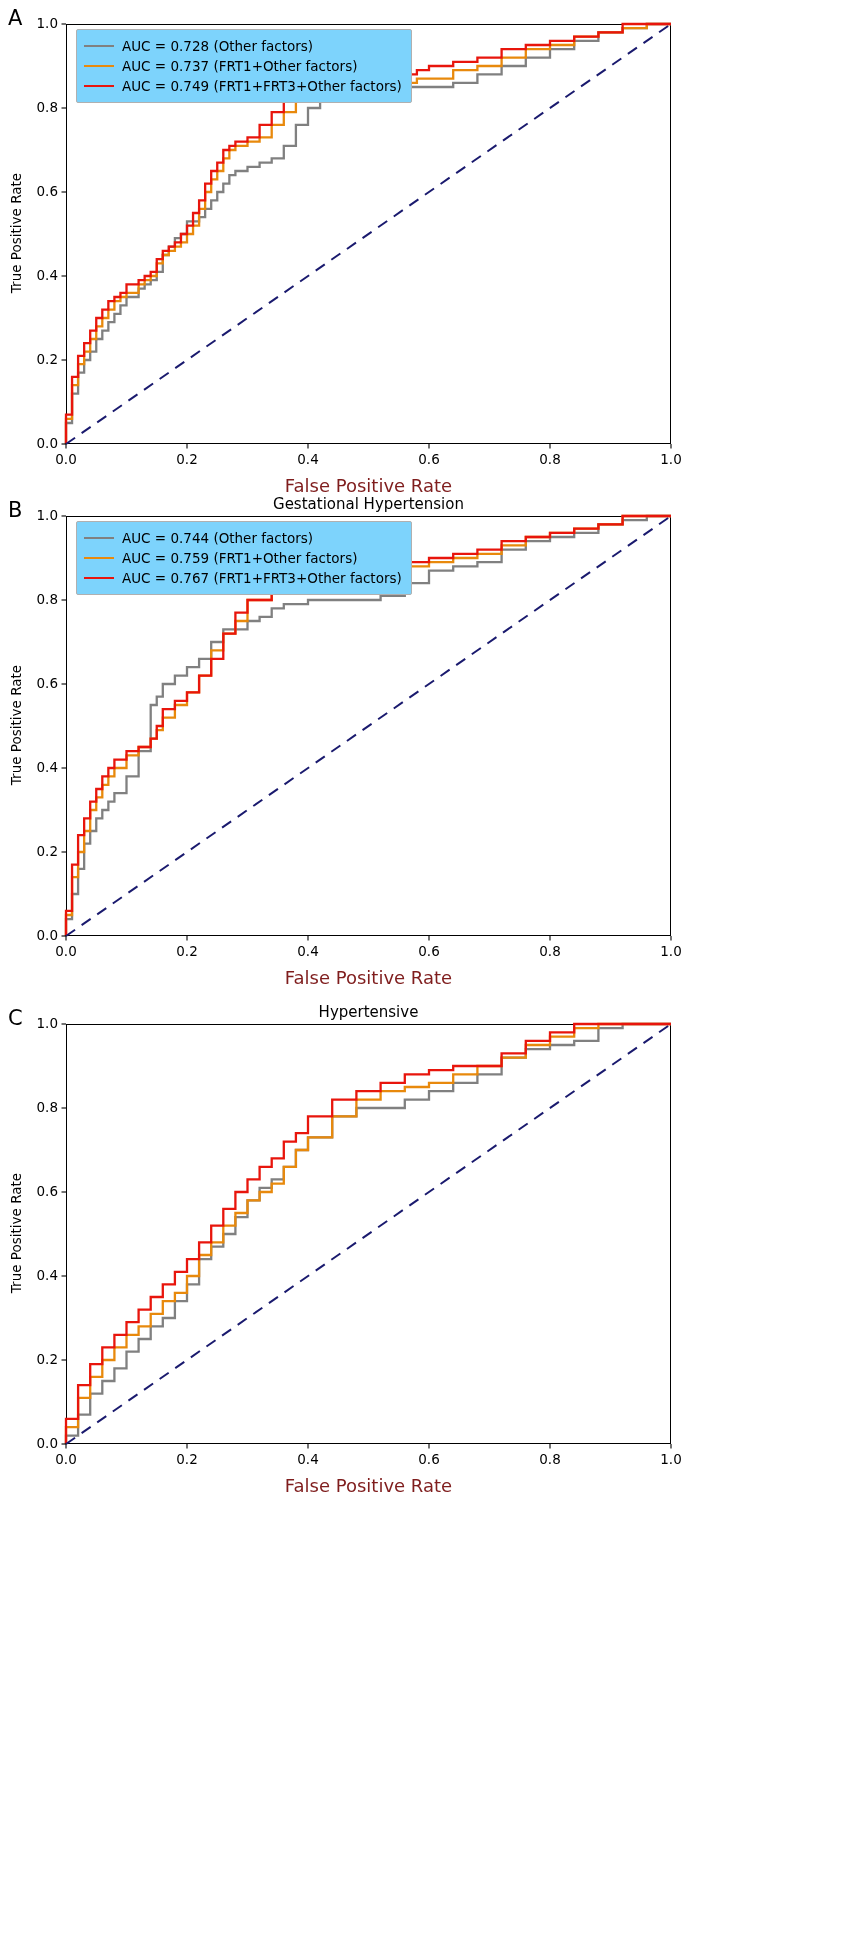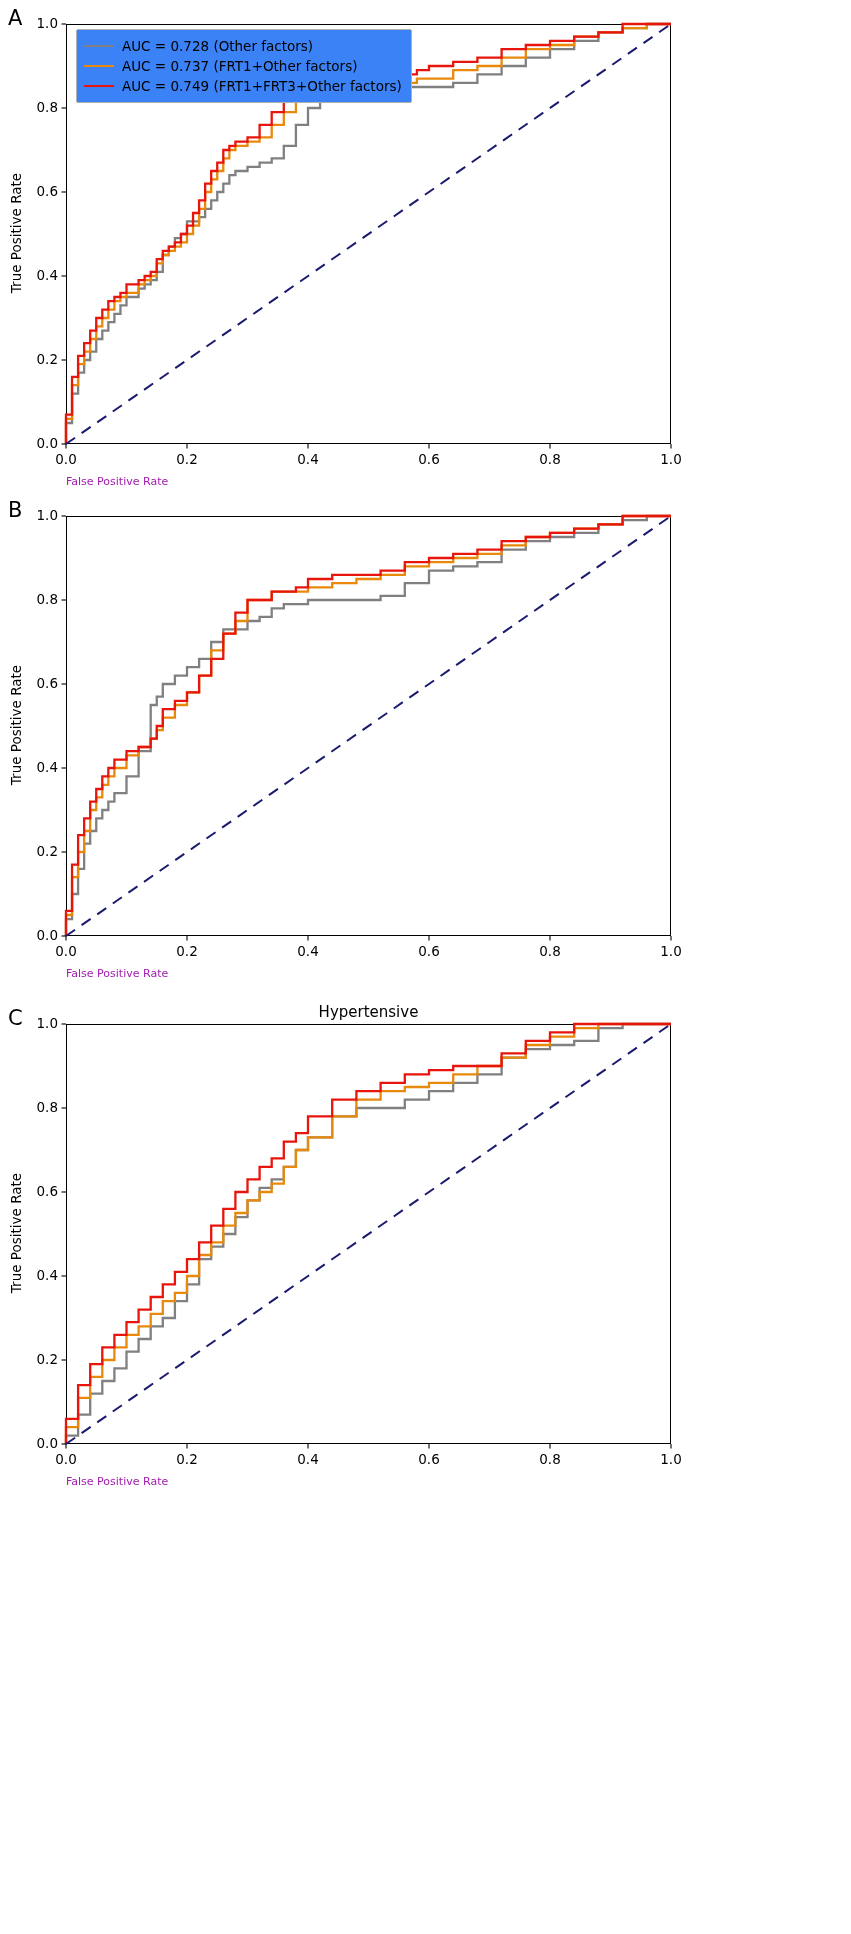--- a/index.html
+++ b/index.html
@@ -40,23 +40,23 @@
     box-sizing: border-box;
     background: #fff;
   }
   svg.roc {
     position: absolute;
     left: 0;
     top: 0;
   }
   .axis-label {
     position: absolute;
-    font-size: 11px;
-    color: #a21caf;
-    text-align: left;
+    font-size: 18px;
+    color: #7f1d1d;
+    text-align: center;
   }
   .ylabel {
     position: absolute;
     font-size: 13.5px;
     color: #000;
     transform-origin: 50% 50%;
     transform: rotate(-90deg);
     white-space: nowrap;
     text-align: center;
   }
@@ -69,21 +69,21 @@
   }
   .tick-y {
     position: absolute;
     font-size: 13.5px;
     color: #000;
     text-align: right;
     width: 40px;
   }
   .legend {
     position: absolute;
-    background: #3b82f6;
+    background: #7dd3fc;
     border: 1px solid #b0b0b0;
     border-radius: 2px;
     padding: 6px 9px 6px 7px;
     box-sizing: border-box;
   }
   .legend-row {
     display: flex;
     align-items: center;
     height: 20px;
   }
@@ -150,20 +150,21 @@
           <span class="legend-label">AUC = 0.737 (FRT1+Other factors)</span>
         </div>
         <div class="legend-row">
           <span class="legend-swatch" style="border-top-color: rgb(232, 21, 12);"></span>
           <span class="legend-label">AUC = 0.749 (FRT1+FRT3+Other factors)</span>
         </div>
       </div>
     </div>
     <div class="panel" style="position: absolute; left: 0px; top: 492px;">
       <div class="panel-letter" style="top: 6px;">B</div>
+      <div class="panel-title" style="top: 3px; left: 0px; width: 737px;">Gestational Hypertension</div>
       <div class="plot-frame" style="left: 66px; top: 24px; width: 605px; height: 420px;"></div>
       <svg class="roc" width="851" height="500">
         <path d="M 66.00 444.00 L 66.00 444.00 L 66.00 427.20 L 72.05 427.20 L 72.05 402.00 L 78.10 402.00 L 78.10 376.80 L 84.15 376.80 L 84.15 351.60 L 90.20 351.60 L 90.20 339.00 L 96.25 339.00 L 96.25 326.40 L 102.30 326.40 L 102.30 318.00 L 108.35 318.00 L 108.35 309.60 L 114.40 309.60 L 114.40 301.20 L 126.50 301.20 L 126.50 284.40 L 138.60 284.40 L 138.60 259.20 L 150.70 259.20 L 150.70 213.00 L 156.75 213.00 L 156.75 204.60 L 162.80 204.60 L 162.80 192.00 L 174.90 192.00 L 174.90 183.60 L 187.00 183.60 L 187.00 175.20 L 199.10 175.20 L 199.10 166.80 L 211.20 166.80 L 211.20 150.00 L 223.30 150.00 L 223.30 137.40 L 235.40 137.40 L 235.40 137.40 L 247.50 137.40 L 247.50 129.00 L 259.60 129.00 L 259.60 124.80 L 271.70 124.80 L 271.70 116.40 L 283.80 116.40 L 283.80 112.20 L 295.90 112.20 L 295.90 112.20 L 308.00 112.20 L 308.00 108.00 L 332.20 108.00 L 332.20 108.00 L 356.40 108.00 L 356.40 108.00 L 380.60 108.00 L 380.60 103.80 L 404.80 103.80 L 404.80 91.20 L 429.00 91.20 L 429.00 78.60 L 453.20 78.60 L 453.20 74.40 L 477.40 74.40 L 477.40 70.20 L 501.60 70.20 L 501.60 57.60 L 525.80 57.60 L 525.80 49.20 L 550.00 49.20 L 550.00 45.00 L 574.20 45.00 L 574.20 40.80 L 598.40 40.80 L 598.40 32.40 L 622.60 32.40 L 622.60 28.20 L 646.80 28.20 L 646.80 24.00 L 671.00 24.00 L 671.00 24.00" stroke-width="2.3" fill="none" stroke="#808080" stroke-linejoin="miter"></path>
         <path d="M 66.00 444.00 L 66.00 444.00 L 66.00 423.00 L 72.05 423.00 L 72.05 385.20 L 78.10 385.20 L 78.10 360.00 L 84.15 360.00 L 84.15 339.00 L 90.20 339.00 L 90.20 318.00 L 96.25 318.00 L 96.25 305.40 L 102.30 305.40 L 102.30 292.80 L 108.35 292.80 L 108.35 284.40 L 114.40 284.40 L 114.40 276.00 L 126.50 276.00 L 126.50 263.40 L 138.60 263.40 L 138.60 255.00 L 150.70 255.00 L 150.70 246.60 L 156.75 246.60 L 156.75 238.20 L 162.80 238.20 L 162.80 225.60 L 174.90 225.60 L 174.90 213.00 L 187.00 213.00 L 187.00 200.40 L 199.10 200.40 L 199.10 183.60 L 211.20 183.60 L 211.20 158.40 L 223.30 158.40 L 223.30 141.60 L 235.40 141.60 L 235.40 129.00 L 247.50 129.00 L 247.50 108.00 L 259.60 108.00 L 259.60 108.00 L 271.70 108.00 L 271.70 99.60 L 283.80 99.60 L 283.80 99.60 L 295.90 99.60 L 295.90 99.60 L 308.00 99.60 L 308.00 95.40 L 332.20 95.40 L 332.20 91.20 L 356.40 91.20 L 356.40 87.00 L 380.60 87.00 L 380.60 82.80 L 404.80 82.80 L 404.80 74.40 L 429.00 74.40 L 429.00 70.20 L 453.20 70.20 L 453.20 66.00 L 477.40 66.00 L 477.40 61.80 L 501.60 61.80 L 501.60 53.40 L 525.80 53.40 L 525.80 45.00 L 550.00 45.00 L 550.00 40.80 L 574.20 40.80 L 574.20 36.60 L 598.40 36.60 L 598.40 32.40 L 622.60 32.40 L 622.60 24.00 L 646.80 24.00 L 646.80 24.00 L 671.00 24.00 L 671.00 24.00" stroke-width="2.3" fill="none" stroke="#E8890C" stroke-linejoin="miter"></path>
         <path d="M 66.00 444.00 L 66.00 444.00 L 66.00 418.80 L 72.05 418.80 L 72.05 372.60 L 78.10 372.60 L 78.10 343.20 L 84.15 343.20 L 84.15 326.40 L 90.20 326.40 L 90.20 309.60 L 96.25 309.60 L 96.25 297.00 L 102.30 297.00 L 102.30 284.40 L 108.35 284.40 L 108.35 276.00 L 114.40 276.00 L 114.40 267.60 L 126.50 267.60 L 126.50 259.20 L 138.60 259.20 L 138.60 255.00 L 150.70 255.00 L 150.70 246.60 L 156.75 246.60 L 156.75 234.00 L 162.80 234.00 L 162.80 217.20 L 174.90 217.20 L 174.90 208.80 L 187.00 208.80 L 187.00 200.40 L 199.10 200.40 L 199.10 183.60 L 211.20 183.60 L 211.20 166.80 L 223.30 166.80 L 223.30 141.60 L 235.40 141.60 L 235.40 120.60 L 247.50 120.60 L 247.50 108.00 L 259.60 108.00 L 259.60 108.00 L 271.70 108.00 L 271.70 99.60 L 283.80 99.60 L 283.80 99.60 L 295.90 99.60 L 295.90 95.40 L 308.00 95.40 L 308.00 87.00 L 332.20 87.00 L 332.20 82.80 L 356.40 82.80 L 356.40 82.80 L 380.60 82.80 L 380.60 78.60 L 404.80 78.60 L 404.80 70.20 L 429.00 70.20 L 429.00 66.00 L 453.20 66.00 L 453.20 61.80 L 477.40 61.80 L 477.40 57.60 L 501.60 57.60 L 501.60 49.20 L 525.80 49.20 L 525.80 45.00 L 550.00 45.00 L 550.00 40.80 L 574.20 40.80 L 574.20 36.60 L 598.40 36.60 L 598.40 32.40 L 622.60 32.40 L 622.60 24.00 L 646.80 24.00 L 646.80 24.00 L 671.00 24.00 L 671.00 24.00" stroke-width="2.3" fill="none" stroke="#E8150C" stroke-linejoin="miter"></path>
         <path d="M 66 444 L 671 24" stroke-dasharray="11,8" stroke-width="2.0" fill="none" stroke="#1a1a6e" stroke-linejoin="miter"></path>
         <line x1="66" x2="66" y1="444" y2="448.5" stroke="#000" stroke-width="1.1"></line>
         <line y1="444" y2="444" x1="66" x2="61.5" stroke="#000" stroke-width="1.1"></line>
         <line x1="187" x2="187" y1="444" y2="448.5" stroke="#000" stroke-width="1.1"></line>
         <line y1="360" y2="360" x1="66" x2="61.5" stroke="#000" stroke-width="1.1"></line>
@@ -183,20 +184,34 @@
       <div class="tick-x" style="left: 530px; top: 451px;">0.8</div>
       <div class="tick-x" style="left: 651px; top: 451px;">1.0</div>
       <div class="tick-y" style="left: 18px; top: 435px;">0.0</div>
       <div class="tick-y" style="left: 18px; top: 351px;">0.2</div>
       <div class="tick-y" style="left: 18px; top: 267px;">0.4</div>
       <div class="tick-y" style="left: 18px; top: 183px;">0.6</div>
       <div class="tick-y" style="left: 18px; top: 99px;">0.8</div>
       <div class="tick-y" style="left: 18px; top: 15px;">1.0</div>
       <div class="axis-label" style="left: 66px; width: 605px; top: 475px;">False Positive Rate</div>
       <div class="ylabel" style="width: 420px; left: -194px; top: 225px;">True Positive Rate</div>
+      <div class="legend" style="left: 76px; top: 29px;">
+        <div class="legend-row">
+          <span class="legend-swatch" style="border-top-color: rgb(128, 128, 128);"></span>
+          <span class="legend-label">AUC = 0.744 (Other factors)</span>
+        </div>
+        <div class="legend-row">
+          <span class="legend-swatch" style="border-top-color: rgb(232, 137, 12);"></span>
+          <span class="legend-label">AUC = 0.759 (FRT1+Other factors)</span>
+        </div>
+        <div class="legend-row">
+          <span class="legend-swatch" style="border-top-color: rgb(232, 21, 12);"></span>
+          <span class="legend-label">AUC = 0.767 (FRT1+FRT3+Other factors)</span>
+        </div>
+      </div>
     </div>
     <div class="panel" style="position: absolute; left: 0px; top: 1000px;">
       <div class="panel-letter" style="top: 6px;">C</div>
       <div class="panel-title" style="top: 3px; left: 0px; width: 737px;">Hypertensive</div>
       <div class="plot-frame" style="left: 66px; top: 24px; width: 605px; height: 420px;"></div>
       <svg class="roc" width="851" height="500">
         <path d="M 66.00 444.00 L 66.00 444.00 L 66.00 435.60 L 78.10 435.60 L 78.10 414.60 L 90.20 414.60 L 90.20 393.60 L 102.30 393.60 L 102.30 381.00 L 114.40 381.00 L 114.40 368.40 L 126.50 368.40 L 126.50 351.60 L 138.60 351.60 L 138.60 339.00 L 150.70 339.00 L 150.70 326.40 L 162.80 326.40 L 162.80 318.00 L 174.90 318.00 L 174.90 301.20 L 187.00 301.20 L 187.00 284.40 L 199.10 284.40 L 199.10 259.20 L 211.20 259.20 L 211.20 246.60 L 223.30 246.60 L 223.30 234.00 L 235.40 234.00 L 235.40 217.20 L 247.50 217.20 L 247.50 200.40 L 259.60 200.40 L 259.60 187.80 L 271.70 187.80 L 271.70 179.40 L 283.80 179.40 L 283.80 166.80 L 295.90 166.80 L 295.90 150.00 L 308.00 150.00 L 308.00 137.40 L 332.20 137.40 L 332.20 116.40 L 356.40 116.40 L 356.40 108.00 L 380.60 108.00 L 380.60 108.00 L 404.80 108.00 L 404.80 99.60 L 429.00 99.60 L 429.00 91.20 L 453.20 91.20 L 453.20 82.80 L 477.40 82.80 L 477.40 74.40 L 501.60 74.40 L 501.60 57.60 L 525.80 57.60 L 525.80 49.20 L 550.00 49.20 L 550.00 45.00 L 574.20 45.00 L 574.20 40.80 L 598.40 40.80 L 598.40 28.20 L 622.60 28.20 L 622.60 24.00 L 646.80 24.00 L 646.80 24.00 L 671.00 24.00 L 671.00 24.00" stroke-width="2.3" fill="none" stroke="#808080" stroke-linejoin="miter"></path>
         <path d="M 66.00 444.00 L 66.00 444.00 L 66.00 427.20 L 78.10 427.20 L 78.10 397.80 L 90.20 397.80 L 90.20 376.80 L 102.30 376.80 L 102.30 360.00 L 114.40 360.00 L 114.40 347.40 L 126.50 347.40 L 126.50 334.80 L 138.60 334.80 L 138.60 326.40 L 150.70 326.40 L 150.70 313.80 L 162.80 313.80 L 162.80 301.20 L 174.90 301.20 L 174.90 292.80 L 187.00 292.80 L 187.00 276.00 L 199.10 276.00 L 199.10 255.00 L 211.20 255.00 L 211.20 242.40 L 223.30 242.40 L 223.30 225.60 L 235.40 225.60 L 235.40 213.00 L 247.50 213.00 L 247.50 200.40 L 259.60 200.40 L 259.60 192.00 L 271.70 192.00 L 271.70 183.60 L 283.80 183.60 L 283.80 166.80 L 295.90 166.80 L 295.90 150.00 L 308.00 150.00 L 308.00 137.40 L 332.20 137.40 L 332.20 116.40 L 356.40 116.40 L 356.40 99.60 L 380.60 99.60 L 380.60 91.20 L 404.80 91.20 L 404.80 87.00 L 429.00 87.00 L 429.00 82.80 L 453.20 82.80 L 453.20 74.40 L 477.40 74.40 L 477.40 66.00 L 501.60 66.00 L 501.60 57.60 L 525.80 57.60 L 525.80 45.00 L 550.00 45.00 L 550.00 36.60 L 574.20 36.60 L 574.20 28.20 L 598.40 28.20 L 598.40 24.00 L 622.60 24.00 L 622.60 24.00 L 646.80 24.00 L 646.80 24.00 L 671.00 24.00 L 671.00 24.00" stroke-width="2.3" fill="none" stroke="#E8890C" stroke-linejoin="miter"></path>
         <path d="M 66.00 444.00 L 66.00 444.00 L 66.00 418.80 L 78.10 418.80 L 78.10 385.20 L 90.20 385.20 L 90.20 364.20 L 102.30 364.20 L 102.30 347.40 L 114.40 347.40 L 114.40 334.80 L 126.50 334.80 L 126.50 322.20 L 138.60 322.20 L 138.60 309.60 L 150.70 309.60 L 150.70 297.00 L 162.80 297.00 L 162.80 284.40 L 174.90 284.40 L 174.90 271.80 L 187.00 271.80 L 187.00 259.20 L 199.10 259.20 L 199.10 242.40 L 211.20 242.40 L 211.20 225.60 L 223.30 225.60 L 223.30 208.80 L 235.40 208.80 L 235.40 192.00 L 247.50 192.00 L 247.50 179.40 L 259.60 179.40 L 259.60 166.80 L 271.70 166.80 L 271.70 158.40 L 283.80 158.40 L 283.80 141.60 L 295.90 141.60 L 295.90 133.20 L 308.00 133.20 L 308.00 116.40 L 332.20 116.40 L 332.20 99.60 L 356.40 99.60 L 356.40 91.20 L 380.60 91.20 L 380.60 82.80 L 404.80 82.80 L 404.80 74.40 L 429.00 74.40 L 429.00 70.20 L 453.20 70.20 L 453.20 66.00 L 477.40 66.00 L 477.40 66.00 L 501.60 66.00 L 501.60 53.40 L 525.80 53.40 L 525.80 40.80 L 550.00 40.80 L 550.00 32.40 L 574.20 32.40 L 574.20 24.00 L 598.40 24.00 L 598.40 24.00 L 622.60 24.00 L 622.60 24.00 L 646.80 24.00 L 646.80 24.00 L 671.00 24.00 L 671.00 24.00" stroke-width="2.3" fill="none" stroke="#E8150C" stroke-linejoin="miter"></path>
         <path d="M 66 444 L 671 24" stroke-dasharray="11,8" stroke-width="2.0" fill="none" stroke="#1a1a6e" stroke-linejoin="miter"></path>

